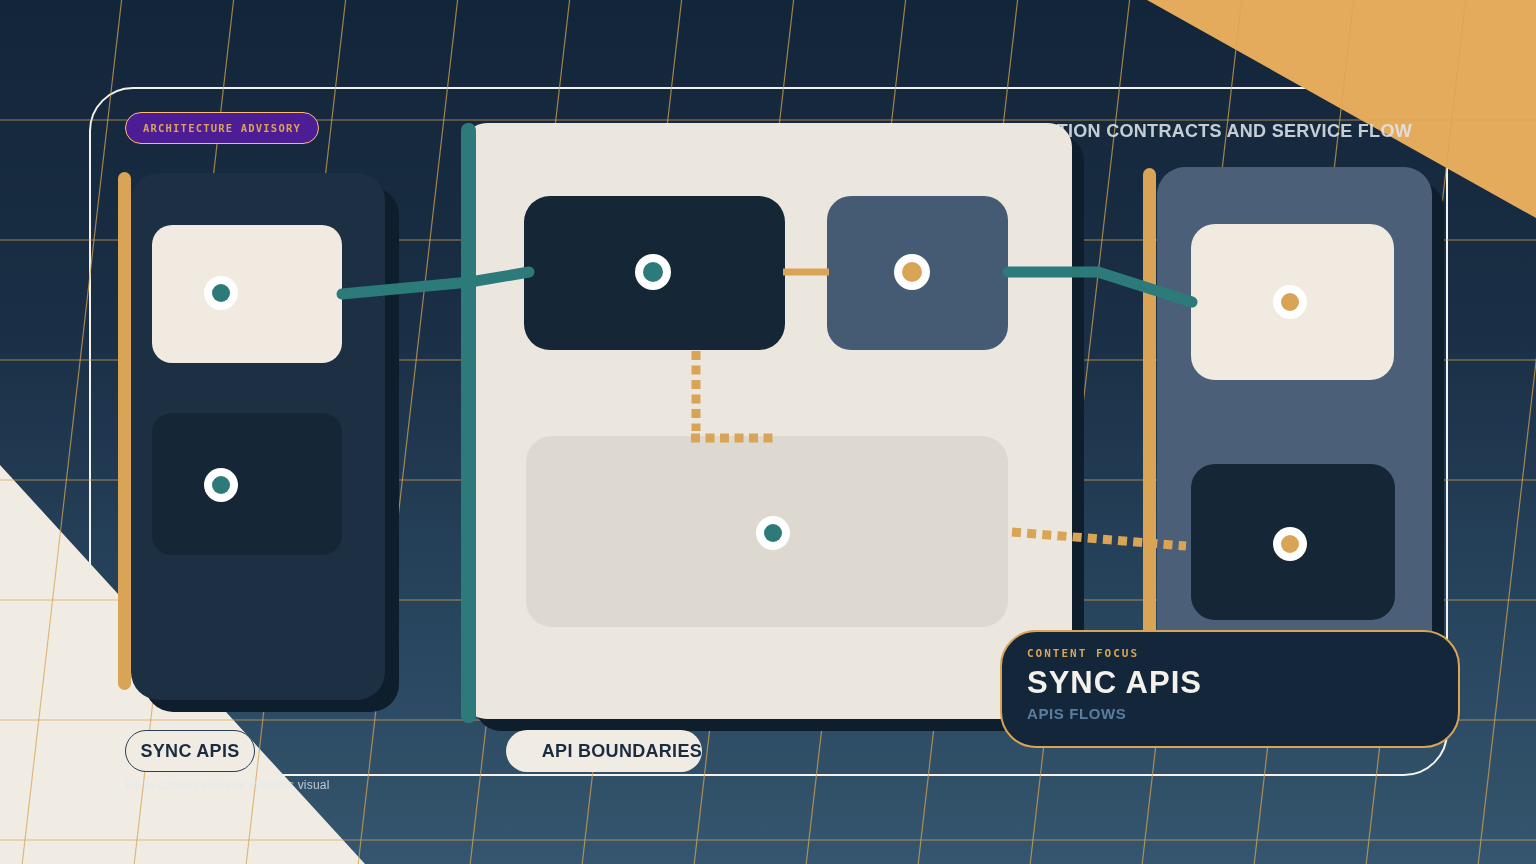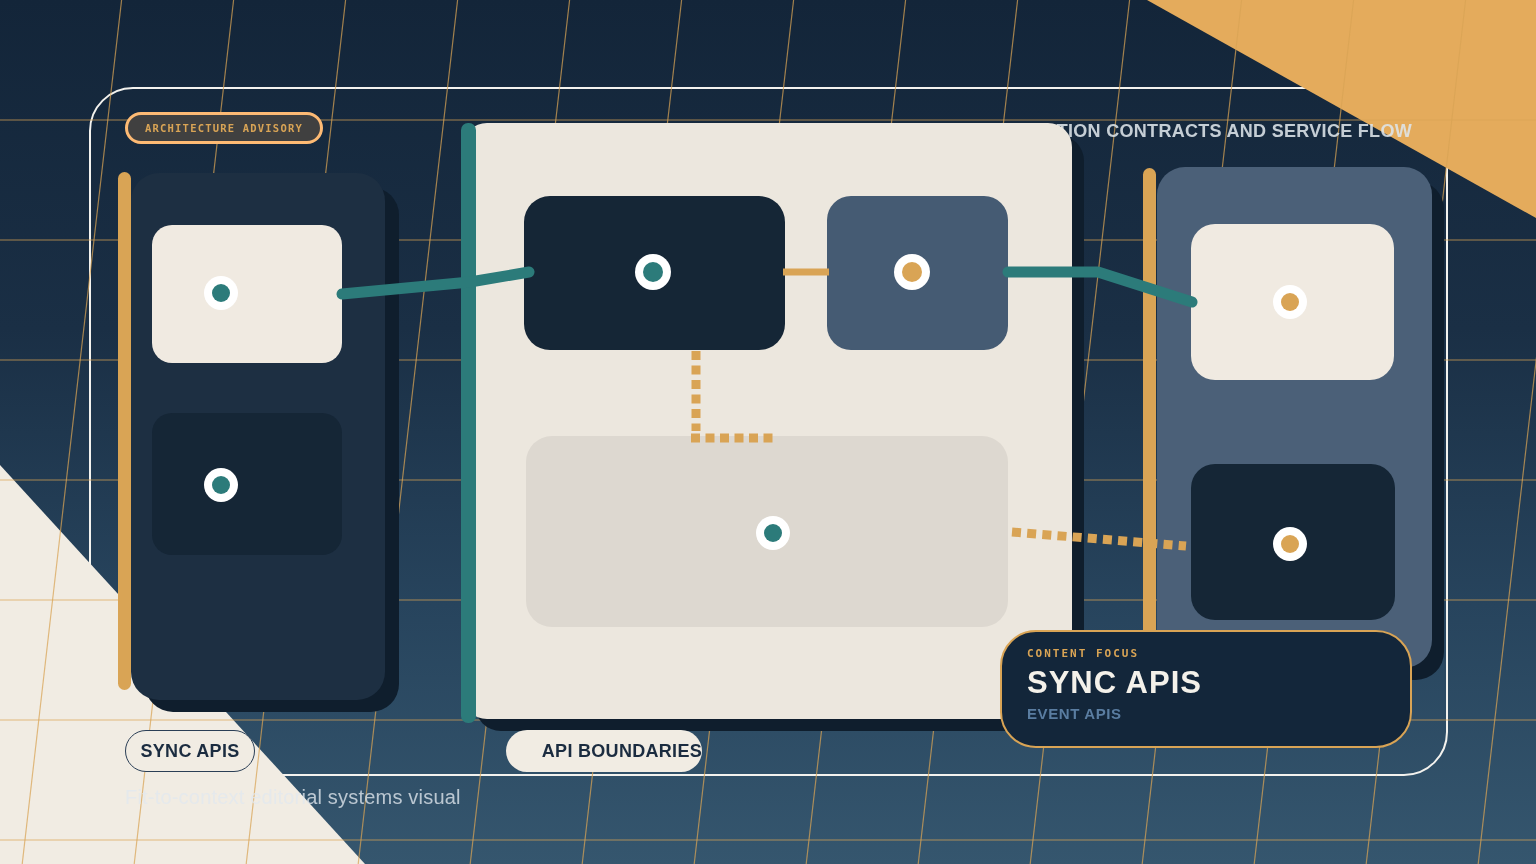--- a/index.html
+++ b/index.html
@@ -20,41 +20,41 @@
          border:2px solid var(--frame-white);border-radius:44px;}
   .tri{inset:0;}
   .tri-gold{background:var(--gold-bright);
             clip-path:polygon(1147px 0px,1536px 0px,1536px 218px);}
   .tri-cream{background:#f1ece3;
              clip-path:polygon(0px 465px,365px 864px,0px 864px);}
   svg.layer{position:absolute;inset:0;width:1536px;height:864px;}
   #grid-g line{stroke:var(--gold);stroke-width:1.2;opacity:.72;}
 
   .badge{left:125px;top:112px;height:32px;box-sizing:border-box;display:inline-flex;
-         align-items:center;padding:0 17px;background:#404040;border:3px solid #fdba74;
+         align-items:center;padding:0 17px;background:#4c1d95;border:1px solid #fdba74;
          border-radius:16px;}
   .badge span{font-family:"DejaVu Sans Mono",monospace;font-weight:bold;font-size:10.5px;
               letter-spacing:1.2px;color:var(--gold);white-space:nowrap;}
   .title{right:124px;top:121px;font-size:18px;font-weight:800;letter-spacing:.3px;
          color:rgba(222,229,235,.88);white-space:nowrap;}
 
   .panel-shadow{background:var(--shadow-navy);border-radius:28px;}
   .panel{border-radius:28px;}
   .vbar{border-radius:7px;background:var(--gold);}
   .card{border-radius:22px;}
 
   .chip{top:730px;height:42px;box-sizing:border-box;display:inline-flex;align-items:center;
         justify-content:center;border-radius:21px;font-size:18px;font-weight:bold;
         letter-spacing:.3px;white-space:nowrap;}
   .chip-light{background:#f1ece3;color:var(--navy-text);}
   .chip-dark{background:var(--navy-text);color:#f4f2ec;}
   .chip-outline{border:1.3px solid #2b3f56;}
-  .caption{left:125px;top:778px;font-size:20px;color:rgba(226,232,238,.78);letter-spacing:.2px;margin-top:8px;}
+  .caption{left:125px;top:778px;font-size:12px;color:rgba(226,232,238,.78);letter-spacing:.2px;}
 
-  .focus-card{left:1000px;top:630px;width:412px;height:118px;box-sizing:border-box;
+  .focus-card{left:1000px;top:630px;width:460px;height:118px;box-sizing:border-box;
               background:#13263a;border:2px solid var(--gold);border-radius:36px;
               padding:15px 0 0 25px;}
   .focus-eyebrow{font-family:"DejaVu Sans Mono",monospace;font-weight:bold;font-size:11px;
                  letter-spacing:2px;color:var(--gold);}
   .focus-title{font-size:31px;font-weight:800;letter-spacing:1px;color:#f4f1ea;margin-top:5px;}
   .focus-subtitle{font-size:15px;font-weight:800;letter-spacing:.6px;color:var(--subtitle-blue);margin-top:4px;}
 </style>
 </head>
 <body>
 
@@ -161,16 +161,16 @@
   </div>
   <div class="abs chip chip-light" style="left:506px;width:196px;justify-content:flex-end;">
     <span>API BOUNDARIES</span>
   </div>
 
   <div class="abs caption">Fit-to-context editorial systems visual</div>
 
   <div class="abs focus-card">
     <div class="focus-eyebrow">CONTENT FOCUS</div>
     <div class="focus-title">SYNC APIS</div>
-    <div class="focus-subtitle">EVENT APIS</div>
+    <div class="focus-subtitle">APIS FLOWS</div>
   </div>
 
 </div>
 
 </body></html>

